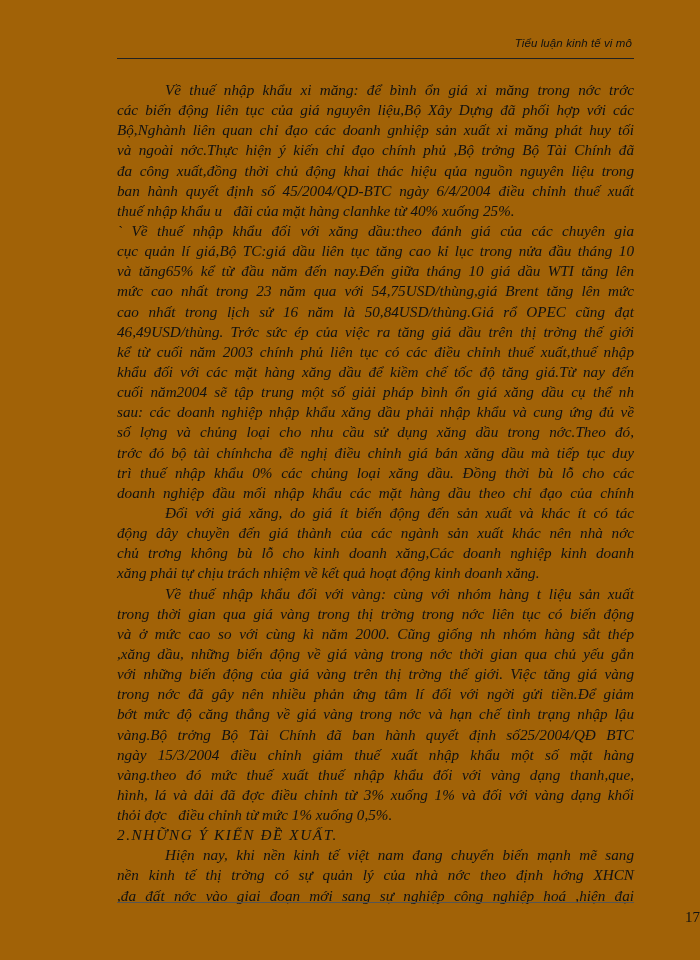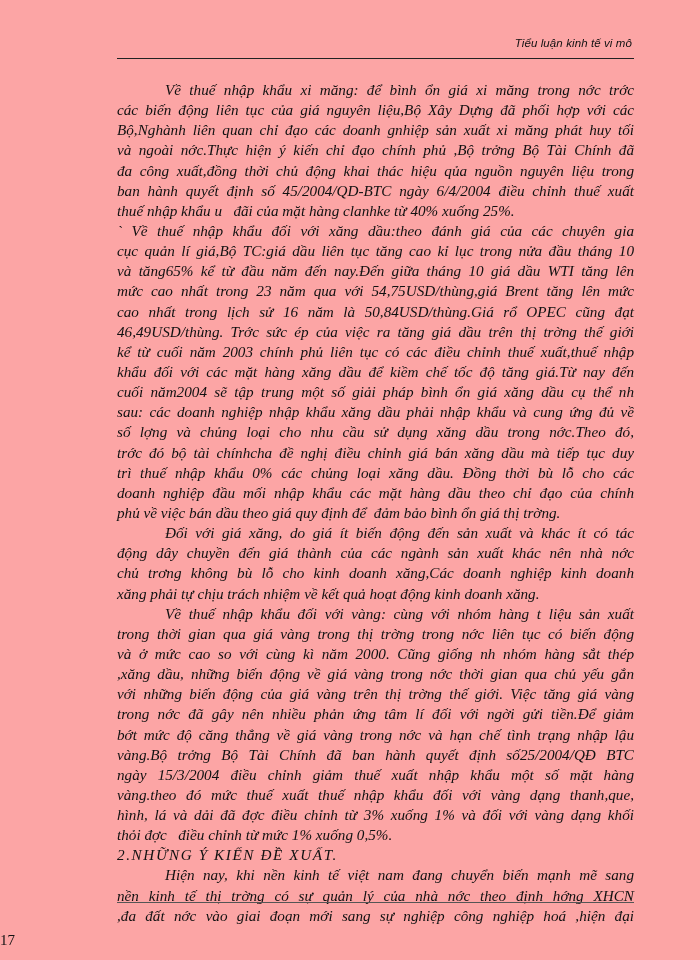--- a/index.html
+++ b/index.html
@@ -1,17 +1,17 @@
 <!DOCTYPE html>
 <html><head>
   <meta charset="utf-8">
   <style>
     html, body { margin: 0; padding: 0; background: #ffffff; }
     body { width: 700px; height: 960px; position: relative; overflow: hidden; }
-    .page { position: absolute; left: 0; top: 0; width: 700px; height: 960px; background: #fca5a5; }
+    .page { position: absolute; left: 0; top: 0; width: 700px; height: 960px; background: #a16207; }
     .header-title {
       position: absolute; right: 68px; top: 37px;
       font-family: "Liberation Sans", sans-serif; font-style: italic;
       font-size: 11.5px; color: #111; letter-spacing: 0.1px;
     }
     .header-rule {
       position: absolute; left: 117px; width: 517px; top: 58px;
       border-top: 1.5px solid #222;
     }
     .body {
@@ -21,21 +21,21 @@
     }
     .body .line { white-space: pre; display: block; height: 20.15px; overflow: visible; }
     .body .line.justify { text-align: justify; text-align-last: justify; white-space: normal; }
     .body .line.indent { padding-left: 48px; }
     .heading { letter-spacing: 1.6px; }
     .footer-rule {
       position: absolute; left: 117px; width: 517px; top: 902px;
       border-top: 1px solid #555;
     }
     .page-number {
-      position: absolute; left: 0; width: 700px; top: 932px; text-align: left;
+      position: absolute; left: 0; width: 700px; top: 909px; text-align: right;
       font-family: "Liberation Serif", serif; font-size: 15px; color: #111;
     }
   </style>
 </head>
 <body>
 
 <div class="page">
   <div class="header-title">Tiểu luận kinh tế vi mô</div>
   <div class="header-rule"></div>
 
@@ -54,21 +54,20 @@
       <span class="line justify">cao nhất trong lịch sử 16 năm là 50,84USD/thùng.Giá rổ OPEC cũng đạt</span>
       <span class="line justify">46,49USD/thùng. Trớc   sức ép của việc ra tăng giá dầu trên thị trờng   thế giới</span>
       <span class="line justify">kể từ cuối năm 2003 chính phủ liên tục có các điều chỉnh thuế xuất,thuế nhập</span>
       <span class="line justify">khẩu đối với các mặt hàng xăng dầu để kiềm chế tốc độ tăng giá.Từ nay đến</span>
       <span class="line justify">cuối năm2004 sẽ tập trung một số giải pháp bình ổn giá xăng dầu cụ thể nh</span>
       <span class="line justify">sau: các doanh nghiệp nhập khẩu xăng dầu phải nhập khẩu và cung ứng đủ về</span>
       <span class="line justify">số lợng   và chủng loại cho nhu cầu sử dụng xăng dầu trong nớc.Theo   đó,</span>
       <span class="line justify">trớc   đó bộ tài chínhcha   đề nghị điều chỉnh giá bán xăng dầu mà tiếp tục duy</span>
       <span class="line justify">trì thuế nhập khẩu 0% các chủng loại xăng dầu. Đồng thời bù lỗ   cho các</span>
       <span class="line justify">doanh nghiệp đầu mối nhập khẩu các mặt hàng   dầu theo chỉ đạo của chính</span>
-      <span class="line">phủ về việc bán dầu theo giá quy định để  đảm bảo bình ổn giá thị trờng.</span>
       <span class="line justify indent">Đối với giá xăng, do giá ít biến động đến sản xuất và khác   ít có tác</span>
       <span class="line justify">động   dây chuyền đến giá thành của các ngành sản xuất khác nên nhà nớc</span>
       <span class="line justify">chủ trơng   không bù lỗ cho kinh doanh xăng,Các doanh nghiệp kinh doanh</span>
       <span class="line">xăng phải tự chịu trách nhiệm về kết quả hoạt động kinh doanh xăng.</span>
       <span class="line justify indent">Về thuế nhập khẩu đối với vàng: cùng với nhóm hàng t   liệu sản xuất</span>
       <span class="line justify">trong thời gian qua giá vàng trong thị trờng   trong nớc   liên tục có biến động</span>
       <span class="line justify">và ở mức cao so với cùng kì năm 2000. Cũng giống nh   nhóm hàng sắt thép</span>
       <span class="line justify">,xăng dầu, những biến động về giá vàng trong nớc   thời gian qua chủ yếu gắn</span>
       <span class="line justify">với những biến động của giá vàng trên thị trờng   thế giới. Việc tăng giá vàng</span>
       <span class="line justify">trong nớc   đã gây nên nhiều phản ứng tâm lí đối với ngời   gửi tiền.Để giảm</span>

